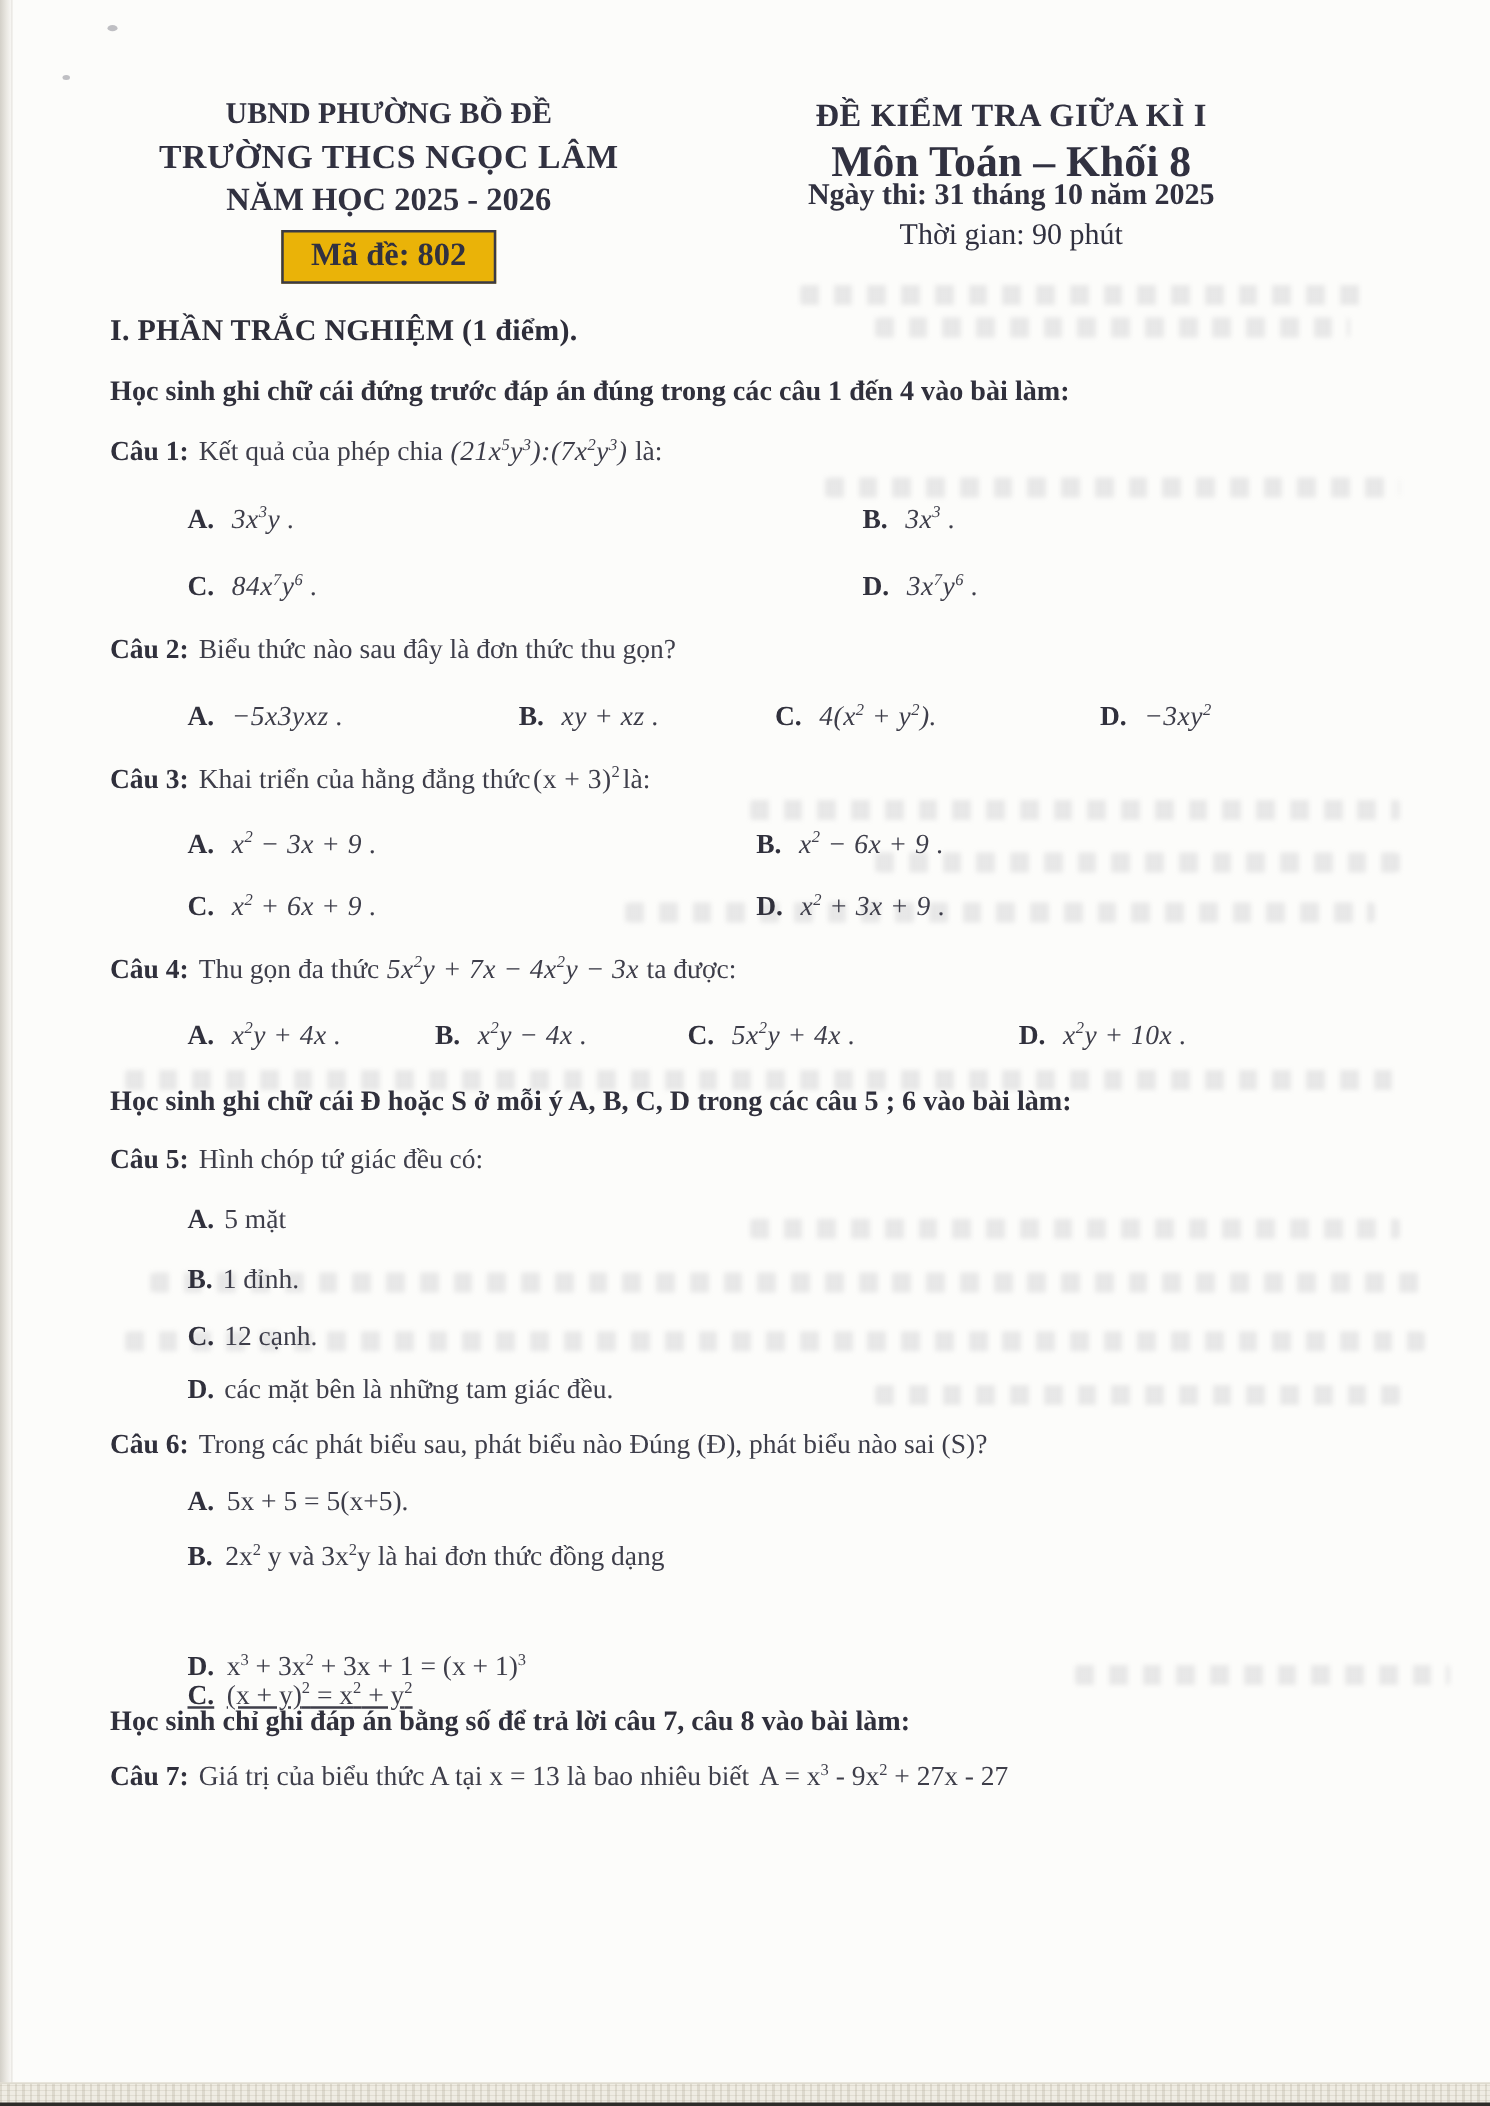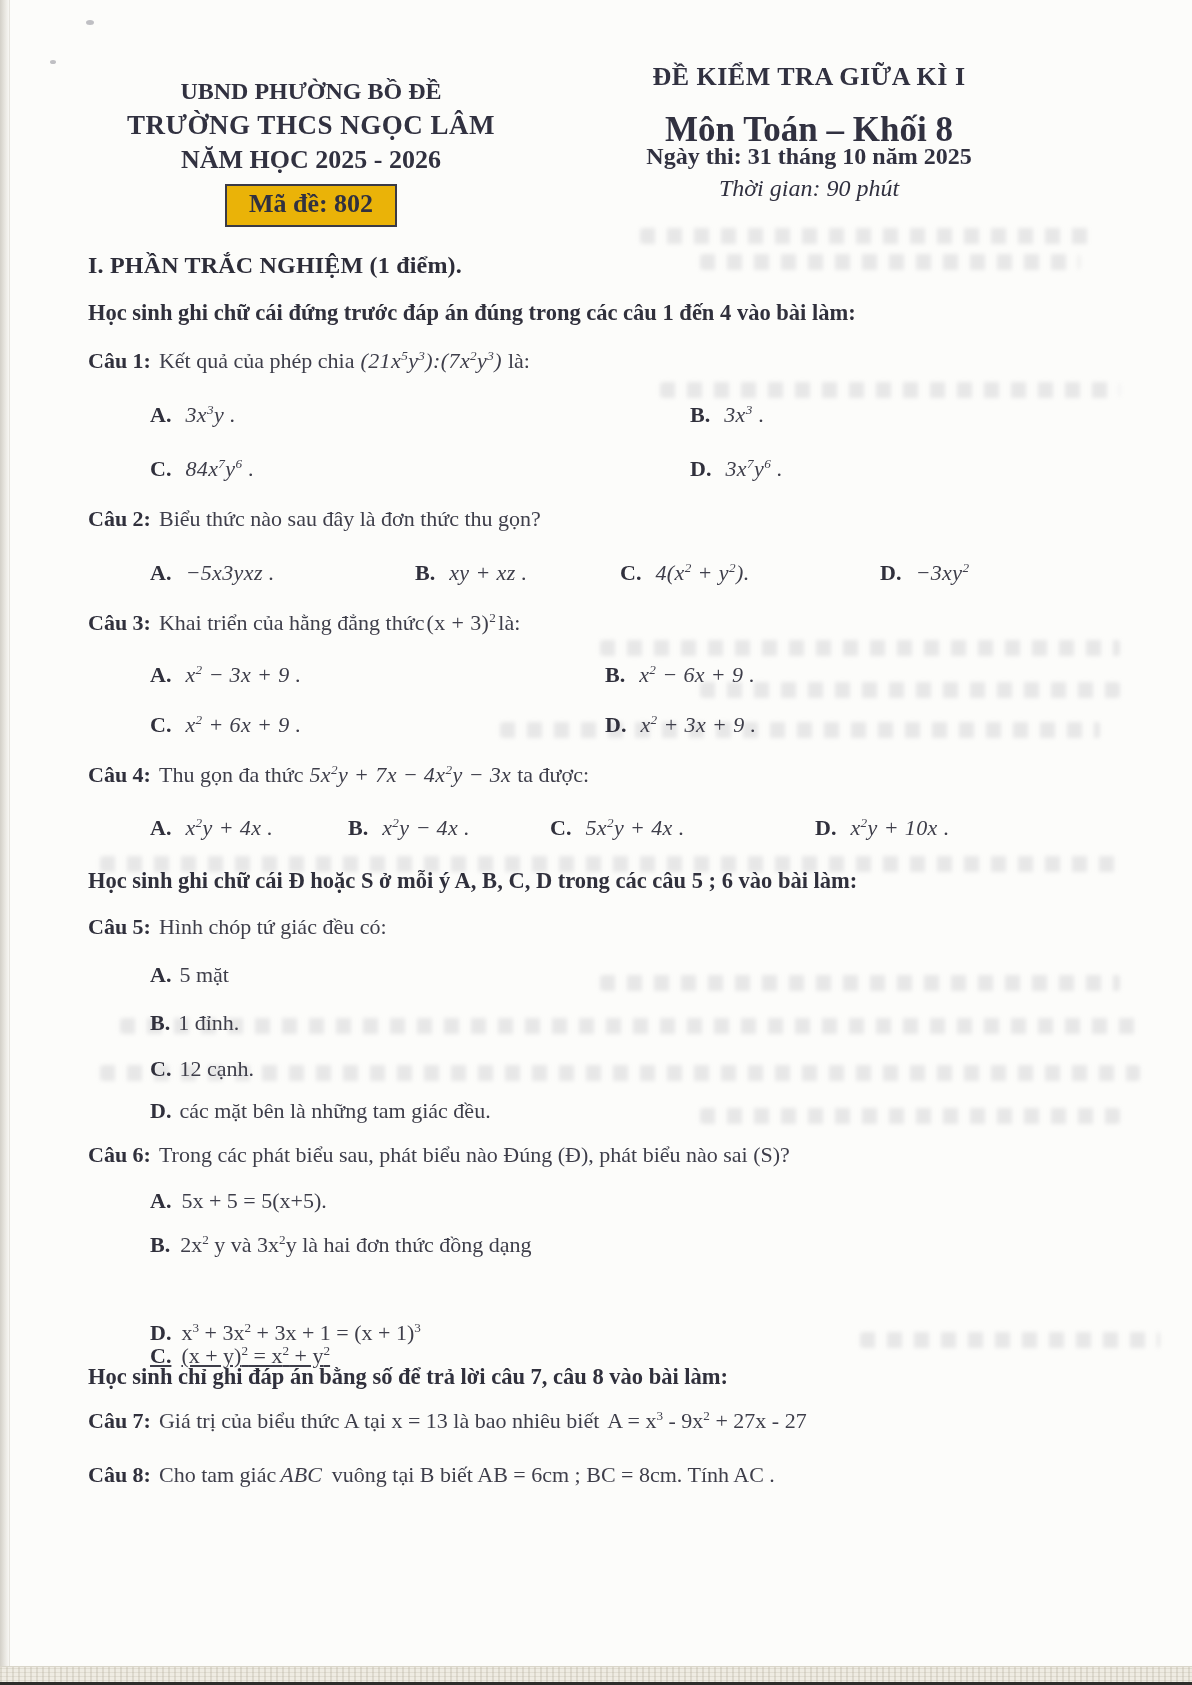--- a/index.html
+++ b/index.html
@@ -40,21 +40,21 @@
   
   .abs{position:absolute;}
   .h-left{left:88px;width:446px;text-align:center;font-weight:bold;color:#313140;}
   .h-right{left:524px;width:570px;text-align:center;color:#313140;}
   .hl1{font-size:24px;}
   .hl2{font-size:27px;letter-spacing:.5px;}
   .hl3{font-size:26px;}
   .hr1{font-size:26px;font-weight:bold;letter-spacing:.5px;}
   .hr2{font-size:35px;font-weight:bold;}
   .hr3{font-size:24px;font-weight:bold;}
-  .hr4{font-size:24px;font-style:italic;}
+  .hr4{font-size:24px;}
   .code-box{
     display:inline-block;border:2px solid #3a3a46;padding:3px 22px 6px 22px;
     font-size:26px;font-weight:bold;color:#313140;background:#eab308;
   }
   
   .line{left:88px;width:1016px;font-size:22px;white-space:nowrap;}
   .bold-line{font-weight:bold;color:#30303c;font-size:22.5px;}
   .sec-heading{font-weight:bold;color:#2d2d39;font-size:24px;letter-spacing:.2px;}
   .qlabel{font-weight:bold;color:#30303c;margin-right:8px;}
   .math{font-style:italic;margin:0 6px;letter-spacing:.4px;}
@@ -96,21 +96,21 @@
   <div class="ghost" style="left:700px;top:1108px;width:420px;"></div>
   <div class="ghost" style="left:860px;top:1332px;width:300px;"></div>
 
   <div class="abs h-left hl2" style="top:110px;">TRƯỜNG THCS NGỌC LÂM</div>
   <div class="abs h-left hl1" style="top:78px;">UBND PHƯỜNG BỒ ĐỀ</div>
   <div class="abs h-left hl3" style="top:145px;">NĂM HỌC 2025 - 2026</div>
   <div class="abs h-left" style="top:184px;">
     <span class="code-box">Mã đề: 802</span>
   </div>
 
-  <div class="abs h-right hr1" style="top:62px;">ĐỀ KIỂM TRA GIỮA KÌ I</div>
+  <div class="abs h-right hr1" style="top:78px;">ĐỀ KIỂM TRA GIỮA KÌ I</div>
   <div class="abs h-right hr2" style="top:110px;">Môn Toán – Khối 8</div>
   <div class="abs h-right hr3" style="top:143px;">Ngày thi: 31 tháng 10 năm 2025</div>
   <div class="abs h-right hr4" style="top:175px;">Thời gian: 90 phút</div>
 
   <div class="abs line sec-heading" style="top:252px;">I. PHẦN TRẮC NGHIỆM (1 điểm).</div>
   <div class="abs line bold-line" style="top:300px;">Học sinh ghi chữ cái đứng trước đáp án đúng trong các câu 1 đến 4 vào bài làm:</div>
 
   <div class="abs line" style="top:348px;">
     <span class="qlabel">Câu 1:</span><span>Kết quả của phép chia</span><span class="math">(21x<sup>5</sup>y<sup>3</sup>):(7x<sup>2</sup>y<sup>3</sup>)</span><span>là:</span>
   </div>
@@ -172,19 +172,16 @@
   <div class="abs line opt-ind" style="top:1232px;"><b class="okey">B.</b><span class="mathup">2x<sup>2</sup> y và 3x<sup>2</sup>y là hai đơn thức đồng dạng</span></div>
   <div class="abs line opt-ind" style="top:1343px;text-decoration:underline;"><b class="okey">C.</b><span class="mathup">(x + y)<sup>2</sup> = x<sup>2</sup> + y<sup>2</sup></span></div>
   <div class="abs line opt-ind" style="top:1320px;"><b class="okey">D.</b><span class="mathup">x<sup>3</sup> + 3x<sup>2</sup> + 3x + 1 = (x + 1)<sup>3</sup></span></div>
 
   <div class="abs line bold-line" style="top:1364px;">Học sinh chỉ ghi đáp án bằng số để trả lời câu 7, câu 8 vào bài làm:</div>
 
   <div class="abs line" style="top:1408px;">
     <span class="qlabel">Câu 7:</span><span>Giá trị của biểu thức A tại x  = 13  là bao nhiêu biết</span><span class="mathup" style="margin-left:8px;">A = x<sup>3</sup> - 9x<sup>2</sup> + 27x - 27</span>
   </div>
 
-  <div class="abs line" style="top:1462px;">
-    <span class="qlabel">Câu 8:</span><span>Cho tam giác</span><span class="em-it">ABC</span><span style="margin-left:6px;">vuông tại B biết AB = 6cm ; BC  = 8cm. Tính  AC .</span>
-  </div>
 
   <div class="bottom-band"></div>
   <div class="bottom-dark"></div>
 </div>
 
 </body></html>

